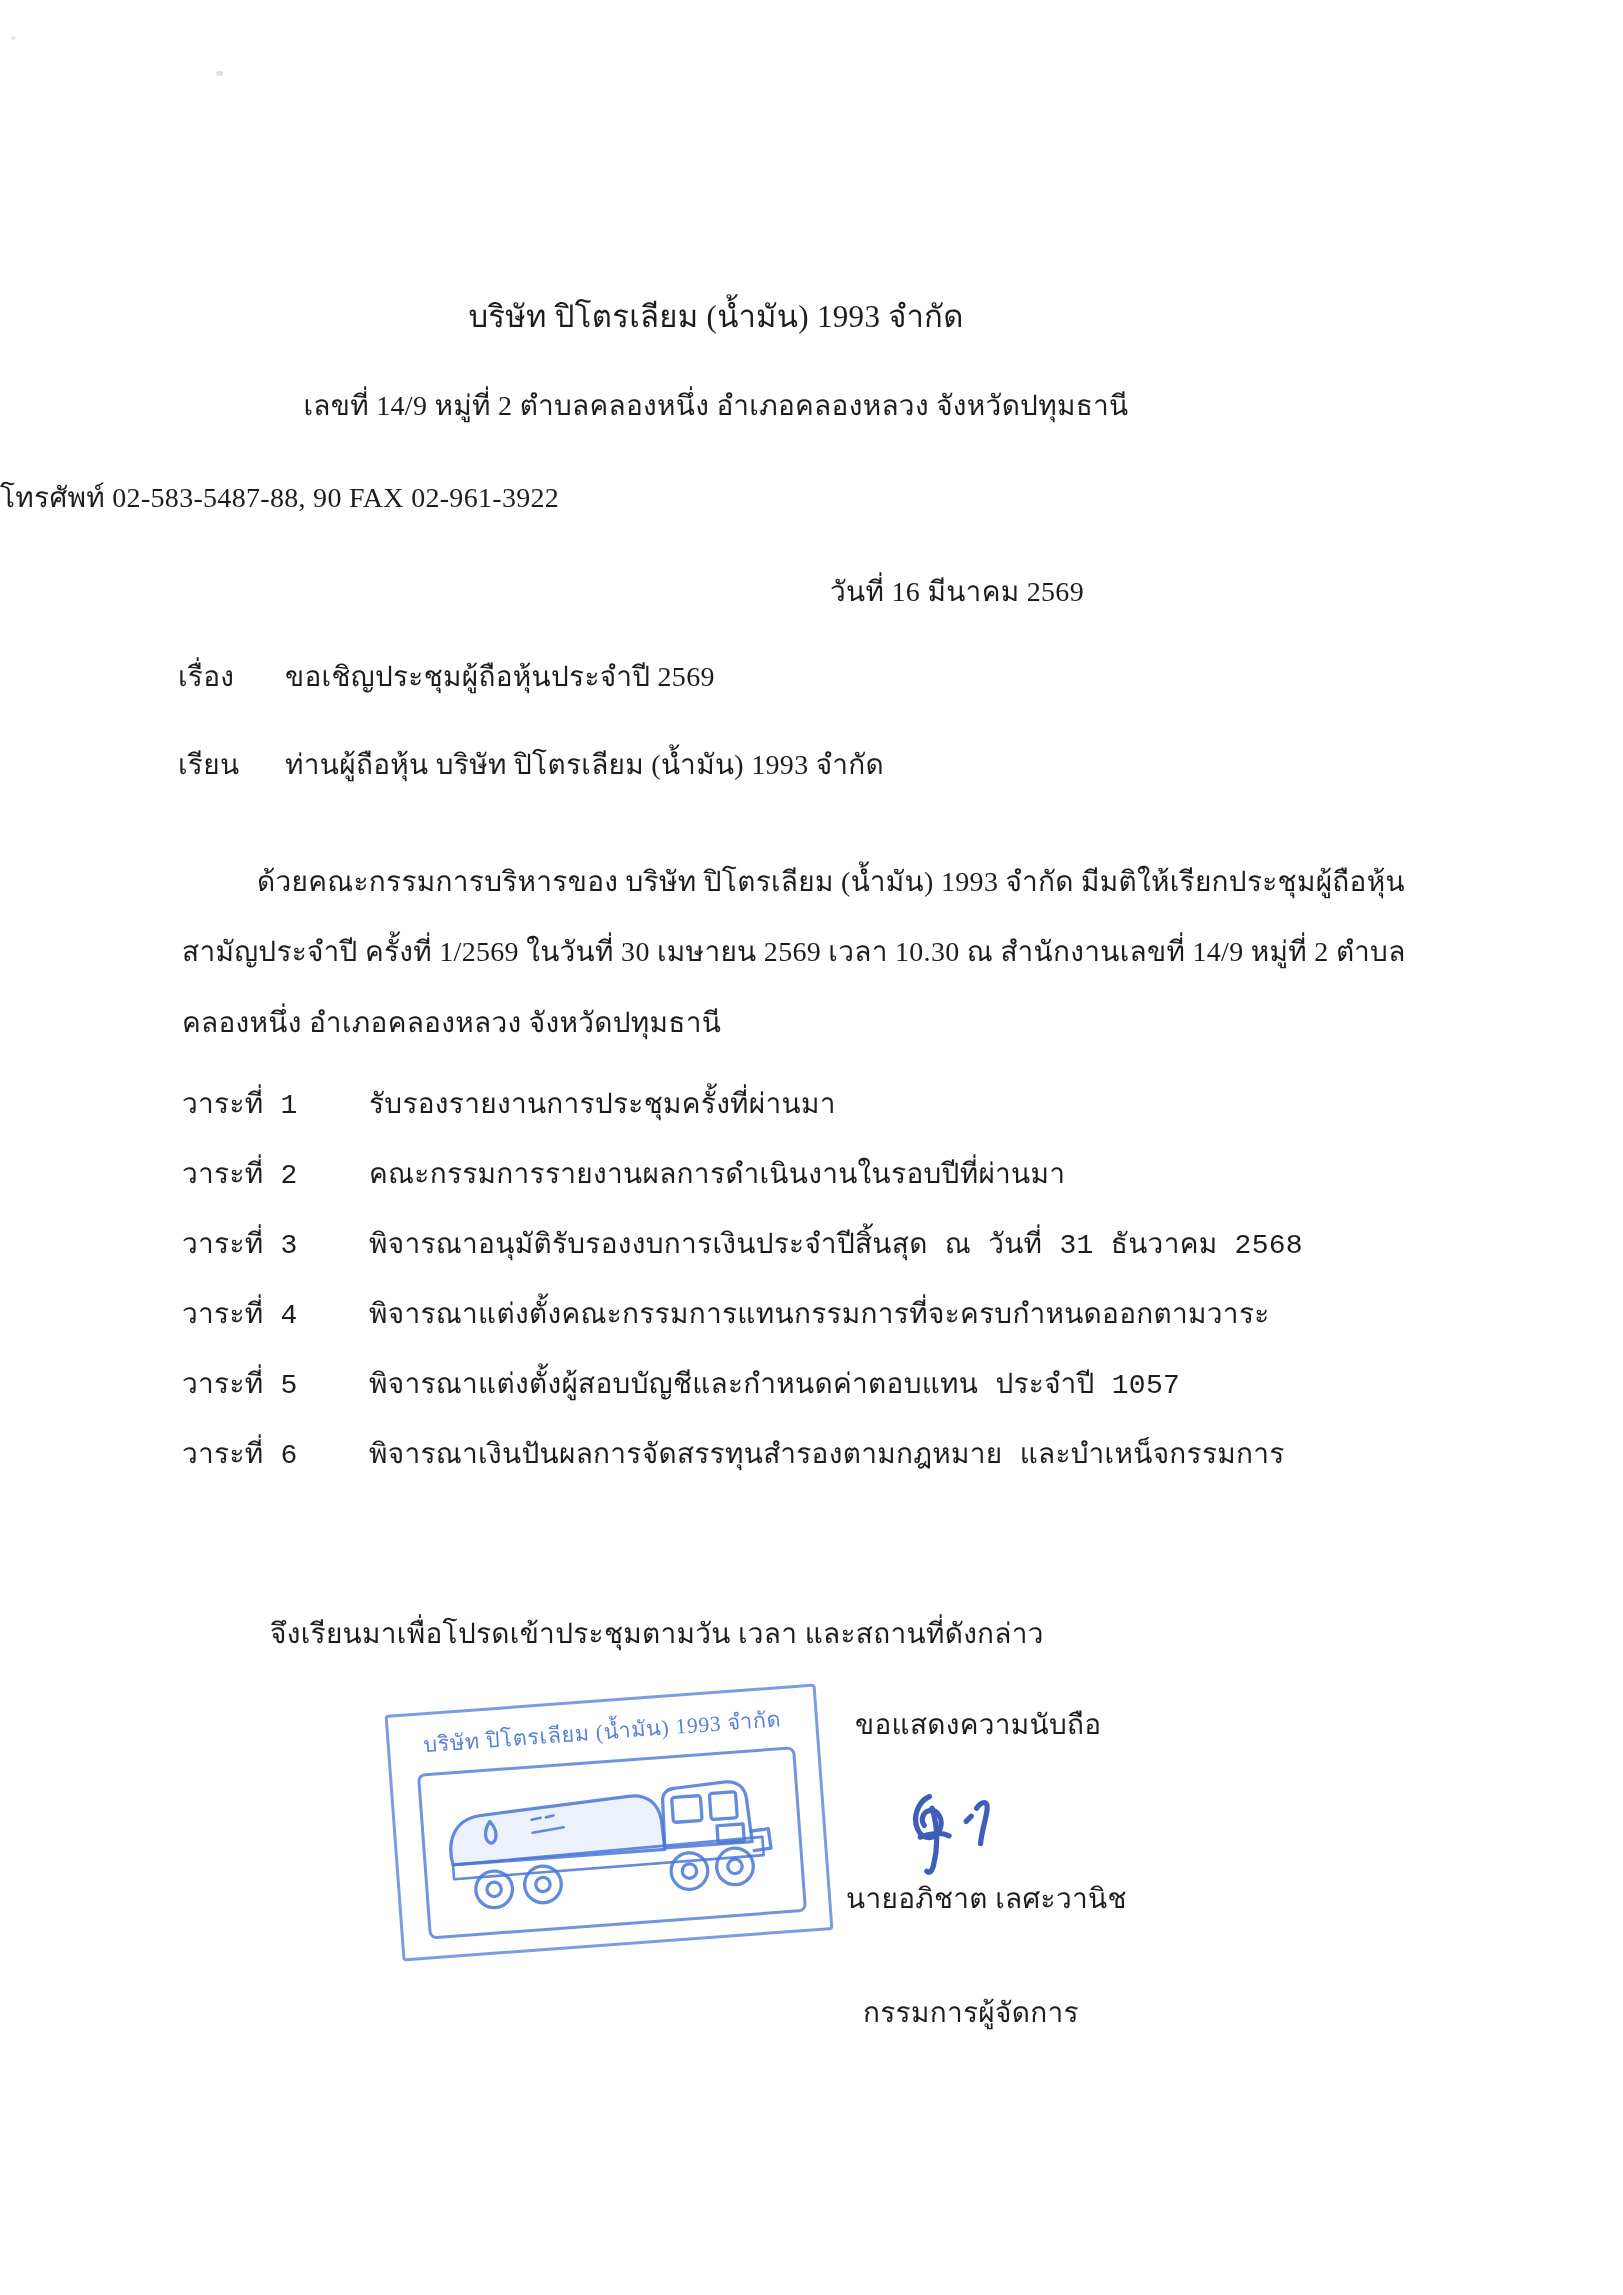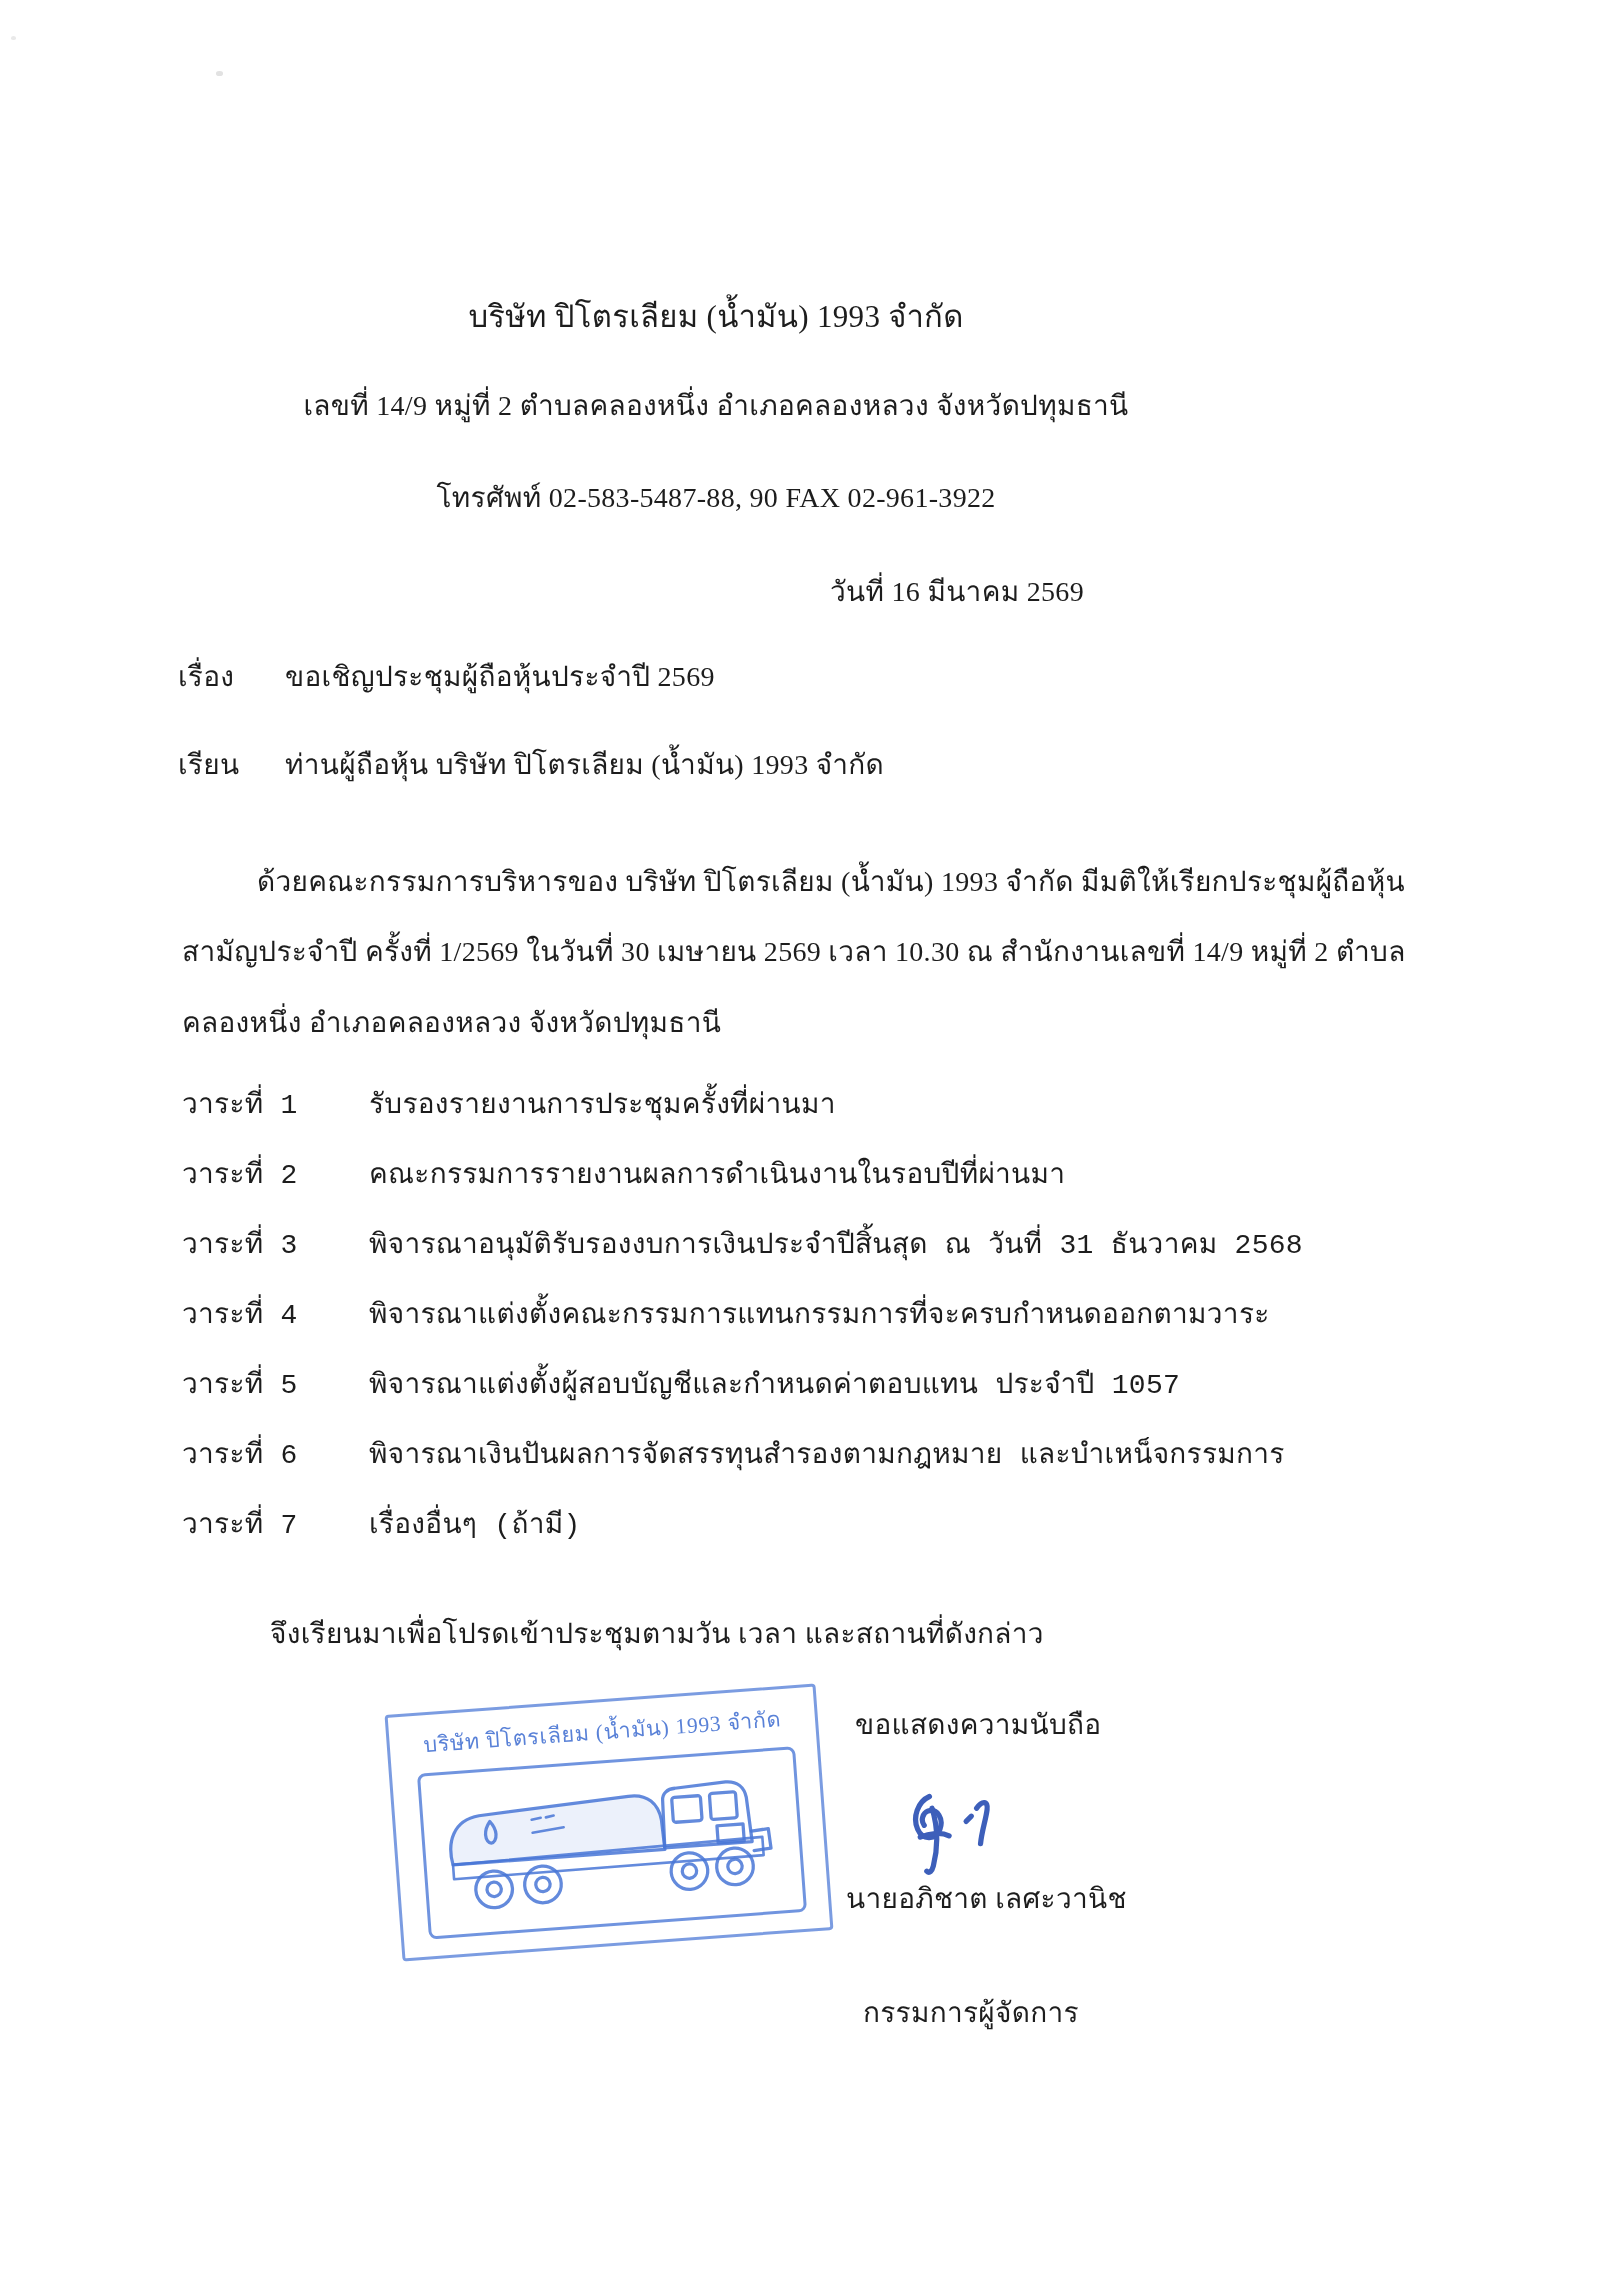--- a/index.html
+++ b/index.html
@@ -10,21 +10,21 @@
     background: #ffffff;
     font-family: "Liberation Serif", "DejaVu Serif", serif;
     color: #1d1d1d;
     overflow: hidden;
   }
   .abs { position: absolute; white-space: nowrap; }
   .t   { font-size: 28px; line-height: 1.35; letter-spacing: 0.3px; }
 
   .company-line { top: 296px;  left: 0; width: 100%; text-align: center; font-size: 31px; }
   .address-line { top: 387px;  left: 0; width: 100%; text-align: center; }
-  .phone-line   { top: 479px;  left: 0; width: 100%; text-align: center; }
+  .phone-line   { top: 479px;  left: 0; width: 100%; text-align: left; }
   .date-line    { top: 573px;  left: 830px; }
 
   .subject-row  { top: 658px; left: 178px; }
   .to-row       { top: 746px; left: 178px; }
   .row-label    { display: inline-block; width: 107px; }
 
   .body-line-1  { top: 863px; left: 257px; }
   .body-line-2  { top: 933px; left: 182px; }
   .body-line-3  { top: 1004px; left: 182px; }
 
@@ -114,24 +114,20 @@
         <span>พิจารณาแต่งตั้งคณะกรรมการแทนกรรมการที่จะครบกำหนดออกตามวาระ</span>
     </div>
     <div class="agenda-row">
       <span class="agenda-label">วาระที่ 5</span>
         <span>พิจารณาแต่งตั้งผู้สอบบัญชีและกำหนดค่าตอบแทน ประจำปี 1057</span>
     </div>
     <div class="agenda-row">
       <span class="agenda-label">วาระที่ 6</span>
         <span>พิจารณาเงินปันผลการจัดสรรทุนสำรองตามกฎหมาย และบำเหน็จกรรมการ</span>
     </div>
-    <div class="agenda-row">
-      <span class="agenda-label">วาระที่ 7</span>
-        <span>เรื่องอื่นๆ (ถ้ามี)</span>
-    </div>
   </div>
 
   <div class="abs t closing-line">จึงเรียนมาเพื่อโปรดเข้าประชุมตามวัน เวลา และสถานที่ดังกล่าว</div>
 
   <div class="stamp">
     <div class="stamp-company">บริษัท ปิโตรเลียม (น้ำมัน) 1993 จำกัด</div>
     <div class="stamp-inner">
       <svg width="353" height="151" viewBox="0 0 540 230" fill="none" stroke="rgba(72,118,214,0.85)" stroke-width="5" stroke-linecap="round" stroke-linejoin="round">
 
         <path d="M25 130 C18 95 30 62 70 58 L300 45 C330 43 345 60 348 85 L350 130 Z" fill="rgba(72,118,214,0.10)"></path>

